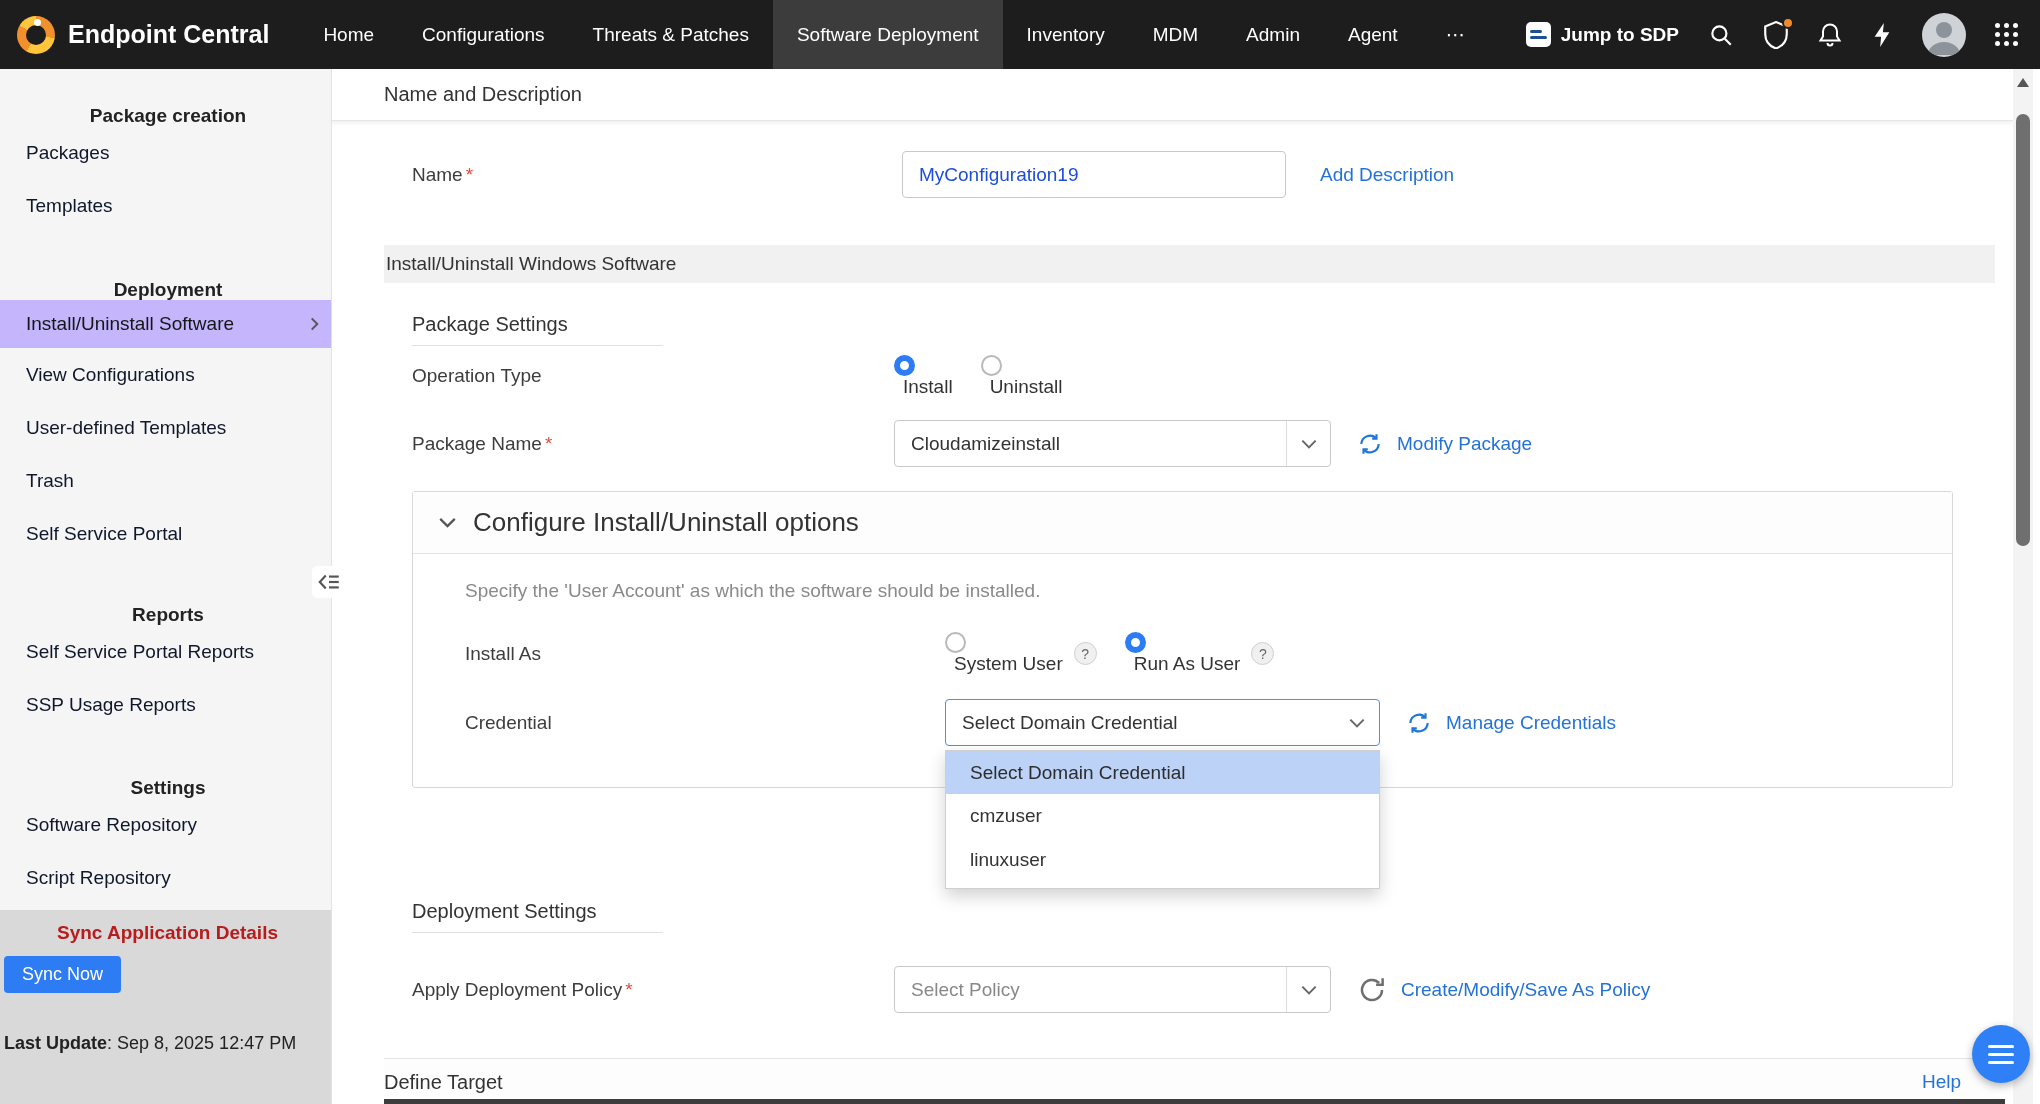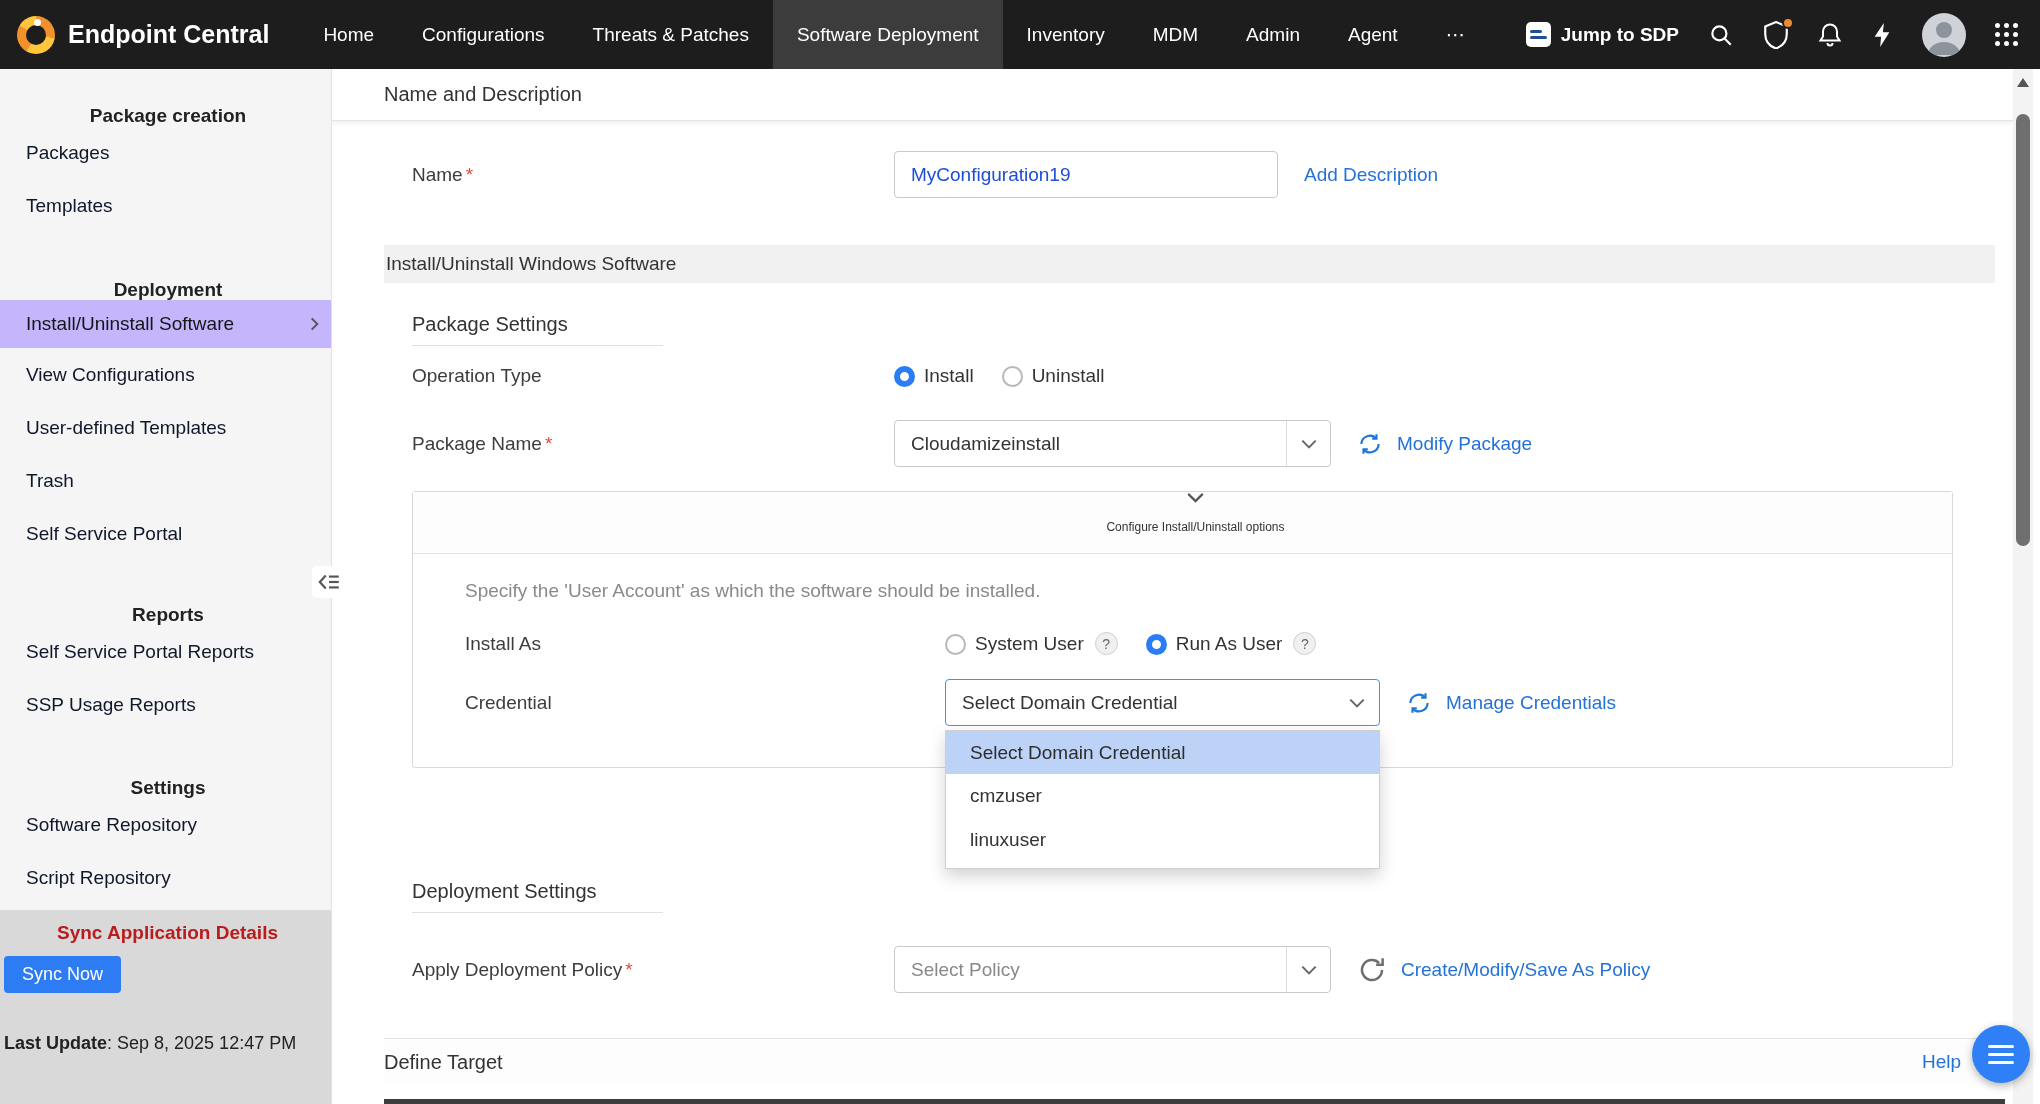--- a/index.html
+++ b/index.html
@@ -66,32 +66,32 @@
   .ml26 { margin-left:26px; } .ml14 { margin-left:14px; }
   .secbar { margin-top:47px; height:38px; background:#f1f1f1; display:flex; align-items:center;
             padding-left:2px; font-size:19px; color:#333; }
   .subhead-wrap { margin:30px 0 0 28px; height:31px; }
   .subhead { display:inline-block; min-width:251px; padding-bottom:9px; border-bottom:1px solid #e0e0e0;
              font-size:20px; color:#333; }
   .radio { width:21px; height:21px; border-radius:50%; border:2px solid #b9b9b9; background:#fff;
            display:inline-block; flex:0 0 auto; cursor:pointer; }
   .radio.sel { border:6px solid #2b7cf5; }
   .radio-lbl { font-size:19px; color:#333; margin-left:9px; cursor:pointer; }
-  .rgroup { display:flex; align-items:flex-end; }
+  .rgroup { display:flex; align-items:flex-start;flex-direction:column; }
   .select { width:437px; height:47px; border:1px solid #c9c9c9; border-radius:4px; display:flex;
             align-items:center; padding-left:16px; font-size:19px; color:#333; background:#fff;
             cursor:pointer; position:relative; }
   .select .chev { margin-left:auto; width:44px; align-self:stretch; display:flex; align-items:center;
                   justify-content:center; border-left:1px solid #ddd; }
   .select.focus { border:1px solid #4d8df2; }
   .select.focus .chev { border-left:none; }
   .placeholder { color:#888; }
   .panel { margin:24px 0 0 28px; width:1541px; border:1px solid #d8d8d8; border-radius:3px; background:#fff; }
   .panel-head { height:62px; display:flex; align-items:center; gap:17px; padding-left:26px;
-                border-bottom:1px solid #e3e3e3; font-size:12px; color:#333; background:#fdfdfd; cursor:pointer;flex-direction:column; }
+                border-bottom:1px solid #e3e3e3; font-size:26px; color:#333; background:#fdfdfd; cursor:pointer; }
   .panel-body { padding:24px 0 41px 52px; position:relative; }
   .hint { color:#8a8a8a; font-size:19px; line-height:26px; }
   .panel .frow { margin-top:28px; }
   .panel .frow .lbl { width:480px; padding-left:0; }
   .panel .frow.cred { margin-top:24px; }
   .help { width:23px; height:23px; border-radius:50%; background:#f0f0f0; border:1px solid #cfcfcf;
           color:#666; font-size:14px; display:inline-flex; align-items:center; justify-content:center;
           margin-left:11px; cursor:pointer; flex:0 0 auto; }
   .gap28 { width:28px; flex:0 0 auto; }
   .dd-wrap { position:relative; }
@@ -255,21 +255,21 @@
     <line x1="12" y1="12" x2="21" y2="12" stroke="#555" stroke-width="2"></line>
     <line x1="12" y1="17" x2="21" y2="17" stroke="#555" stroke-width="2"></line>
   </svg>
 </div>
 
 <main class="content">
   <div class="page-head">Name and Description</div>
 
   <div class="inner">
 
-    <div class="frow" style="margin-top:30px;">
+    <div class="frow" style="margin-top:30px;gap:8px;">
       <div class="lbl">
         <span>Name</span><span class="req">*</span>
       </div>
       <input class="tinput" type="text" value="MyConfiguration19" style="">
       <span class="link ml26">Add Description</span>
     </div>
 
     <div class="secbar">Install/Uninstall Windows Software</div>
 
     <div class="subhead-wrap">

